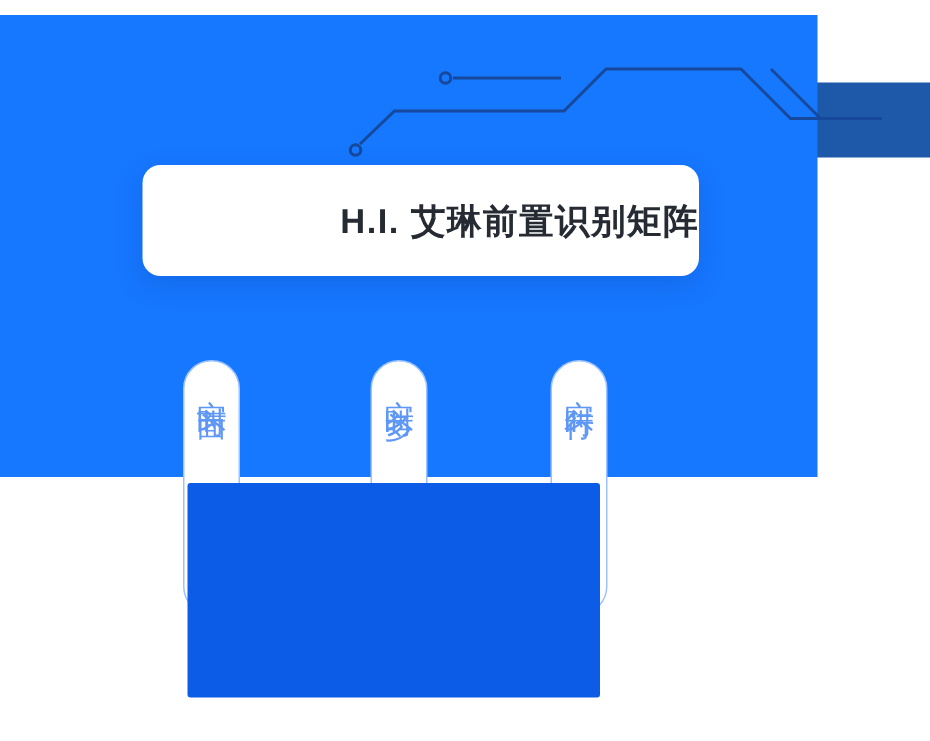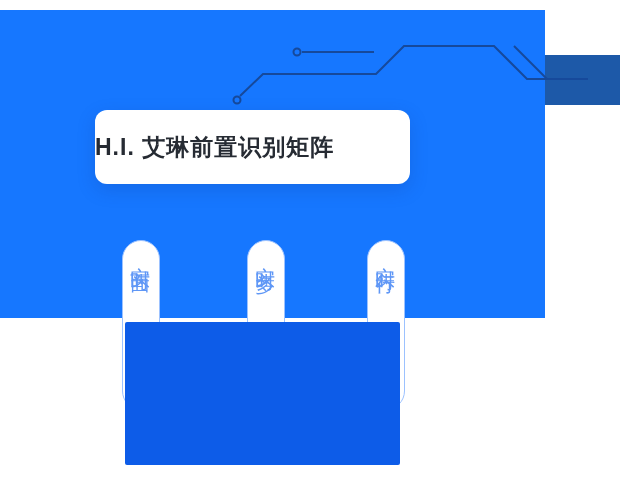--- a/index.html
+++ b/index.html
@@ -64,25 +64,25 @@
   .deep-rect{
     position:absolute;
     left:125px;top:322px;width:275px;height:143px;
     background:var(--deep-panel,#0d5ce8);
     border-radius:2px;
     z-index:5;
   }
   
   .title-card{
     position:absolute;
-    left:95px;top:110px;width:315px;height:74px;
+    left:95px;top:110px;width:371px;height:74px;
     background:var(--card-bg,#ffffff);
     border-radius:12px;
     box-shadow:0 6px 18px rgba(16,60,150,0.22);
-    display:flex;align-items:center;justify-content:flex-start;
+    display:flex;align-items:center;justify-content:flex-end;
     z-index:6;
   }
   .title-card .title{
     font-size:23px;
     font-weight:600;
     color:var(--title-text,#262b33);
     letter-spacing:1px;
     white-space:nowrap;
   }
 </style>

